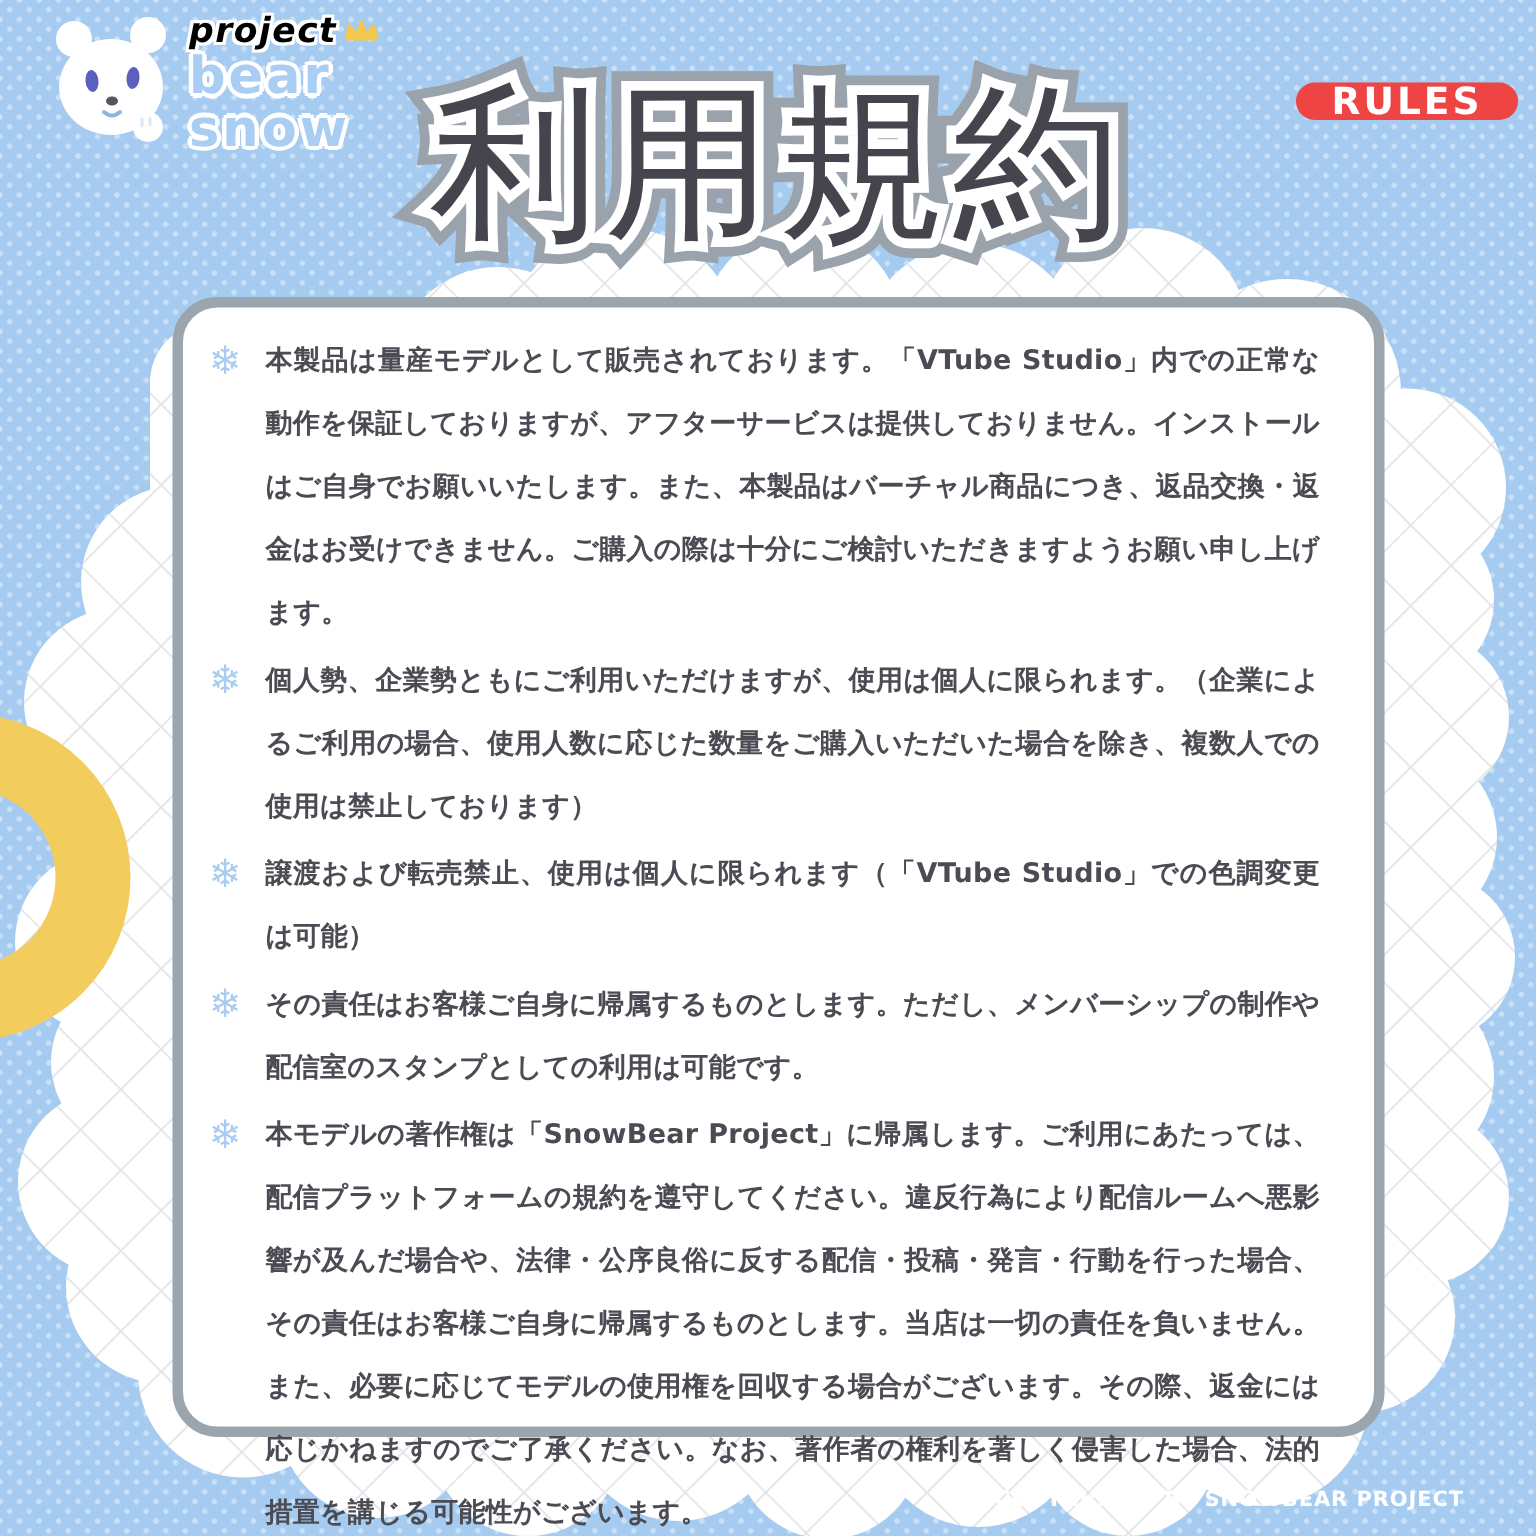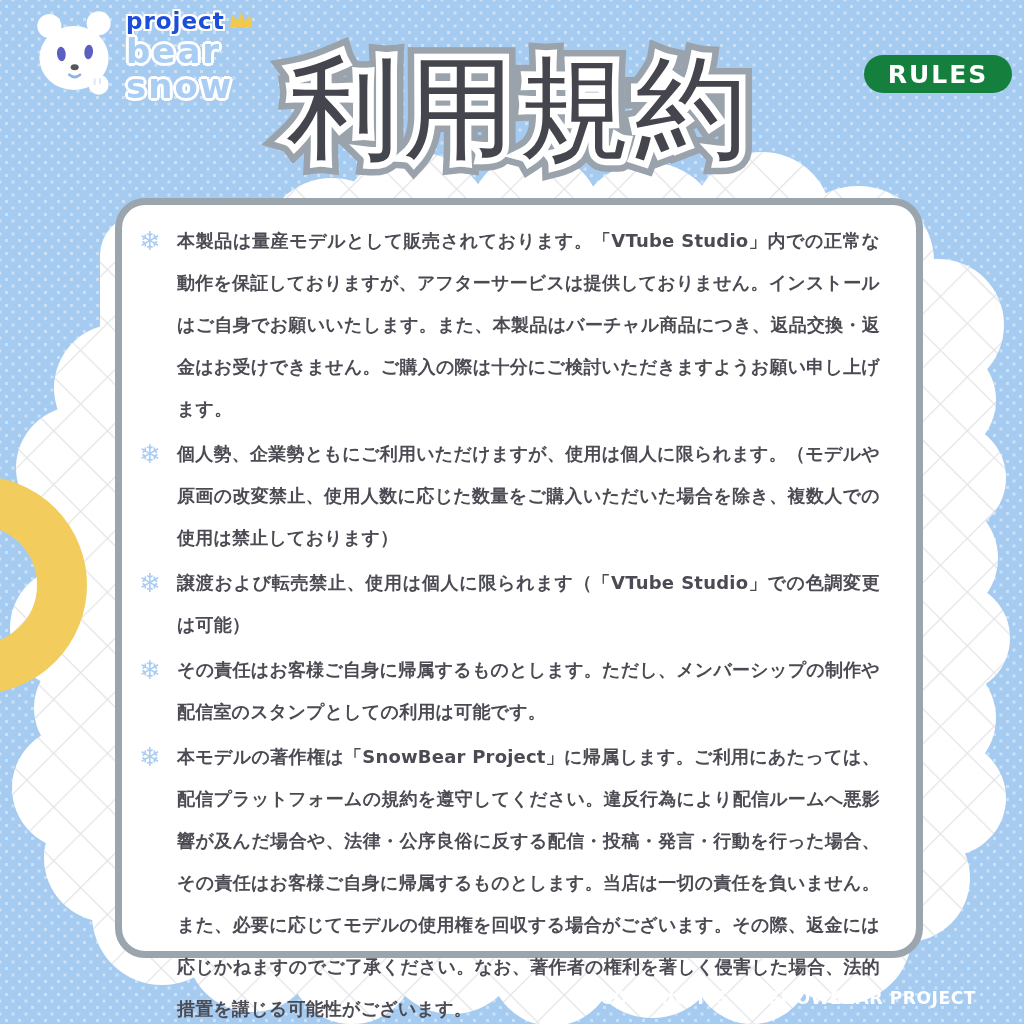--- a/index.html
+++ b/index.html
@@ -18,41 +18,42 @@
     background-size:13px 13px,13px 13px;
     background-position:0 0,6.5px 6.5px;
   }
   .cloud-svg{position:absolute;left:0;top:0;}
   
   .logo-wrap{position:absolute;left:24px;top:6px;width:230px;height:100px;display:flex;}
   .bear-svg{width:100px;height:98px;}
   .logo-text{display:flex;flex-direction:column;margin-left:2px;margin-top:4px;line-height:1;}
   .logo-project-row{display:flex;align-items:flex-start;gap:3px;}
   .logo-project{
-    font-size:23px;font-weight:900;color:#1d4ed8;letter-spacing:1px;
+    font-size:23px;font-weight:900;color:#000000;letter-spacing:1px;
     text-shadow:-2px 0 0 #fff,2px 0 0 #fff,0 -2px 0 #fff,0 2px 0 #fff,
                 -2px -2px 0 #fff,2px 2px 0 #fff,-2px 2px 0 #fff,2px -2px 0 #fff;
+    font-style:italic;
   }
   .logo-big{
     font-size:34px;font-weight:900;color:#a9cdf3;letter-spacing:2px;margin-top:1px;
     text-shadow:-3px 0 0 #fff,3px 0 0 #fff,0 -3px 0 #fff,0 3px 0 #fff,
                 -2px -2px 0 #fff,2px 2px 0 #fff,-2px 2px 0 #fff,2px -2px 0 #fff;
   }
   
   .title-wrap{position:absolute;left:0;right:0;top:34px;height:150px;text-align:center;pointer-events:none;}
   .title-layer{
     position:absolute;left:0;right:0;top:0;
     font-size:112px;font-weight:400;letter-spacing:4px;color:#45454e;white-space:nowrap;padding-left:14px;
   }
   .title-stroke-outer{-webkit-text-stroke:26px #9aa3ab;color:#9aa3ab;}
   .title-stroke-inner{-webkit-text-stroke:13px #ffffff;color:#ffffff;}
   
   .rules-badge{
-    position:absolute;right:12px;top:55px;width:148px;height:38px;
-    background:#15803d;border-radius:22px;
+    position:absolute;right:12px;top:55px;width:148px;height:25px;
+    background:#ef4444;border-radius:22px;
     display:flex;align-items:center;justify-content:center;
     color:#ffffff;font-weight:800;font-size:25px;letter-spacing:2px;
   }
   
   .terms-card{
     position:absolute;left:115px;top:198px;width:808px;height:760px;
     box-sizing:border-box;background:#ffffff;
     border:7px solid #9aa5ae;border-radius:30px;
     padding:15px 36px 12px 12px;
   }
@@ -61,21 +62,21 @@
   .snowflake{
     flex:0 0 32px;text-align:center;color:#a8cdf1;font-size:26px;line-height:42px;
   }
   .term-text{
     flex:1;font-size:18px;font-weight:700;color:#4b4b53;line-height:42px;
     text-align:justify;letter-spacing:0.2px;
   }
   
   .copyright{
     position:absolute;right:48px;bottom:16px;
-    color:#ffffff;font-size:17px;font-weight:600;letter-spacing:0.6px;
+    color:#ffffff;font-size:14px;font-weight:600;letter-spacing:0.6px;
   }
 </style>
 </head>
 <body>
 
 <div class="bg-dots"></div>
 
 <svg class="cloud-svg" width="1024" height="1024" viewBox="0 0 1024 1024">
   <defs>
     <pattern id="hatch" patternUnits="userSpaceOnUse" width="38" height="38" patternTransform="rotate(45)">
@@ -153,21 +154,21 @@
 <div class="rules-badge">RULES</div>
 
 <div class="terms-card">
   <ul class="terms-list">
     <li class="term-item">
       <span class="snowflake">❄</span>
       <span class="term-text">本製品は量産モデルとして販売されております。「VTube Studio」内での正常な動作を保証しておりますが、アフターサービスは提供しておりません。インストールはご自身でお願いいたします。また、本製品はバーチャル商品につき、返品交換・返金はお受けできません。ご購入の際は十分にご検討いただきますようお願い申し上げます。</span>
     </li>
     <li class="term-item">
       <span class="snowflake">❄</span>
-      <span class="term-text">個人勢、企業勢ともにご利用いただけますが、使用は個人に限られます。（モデルや原画の改変禁止、使用人数に応じた数量をご購入いただいた場合を除き、複数人での使用は禁止しております）</span>
+      <span class="term-text">個人勢、企業勢ともにご利用いただけますが、使用は個人に限られます。（企業によるご利用の場合、使用人数に応じた数量をご購入いただいた場合を除き、複数人での使用は禁止しております）</span>
     </li>
     <li class="term-item">
       <span class="snowflake">❄</span>
       <span class="term-text">譲渡および転売禁止、使用は個人に限られます（「VTube Studio」での色調変更は可能）</span>
     </li>
     <li class="term-item">
       <span class="snowflake">❄</span>
       <span class="term-text">その責任はお客様ご自身に帰属するものとします。ただし、メンバーシップの制作や配信室のスタンプとしての利用は可能です。</span>
     </li>
     <li class="term-item">

